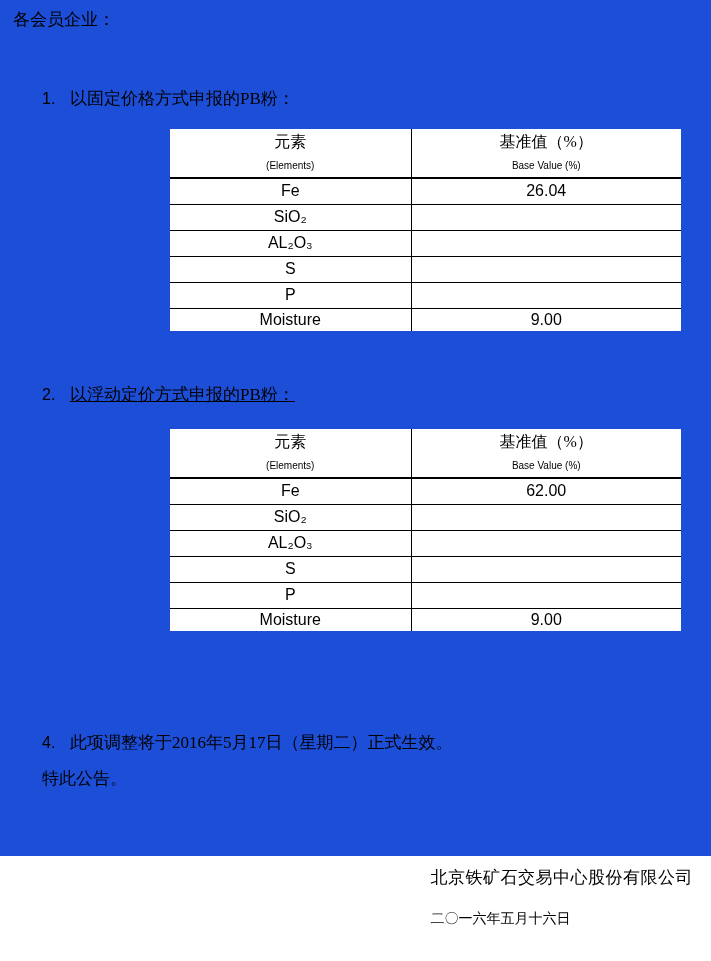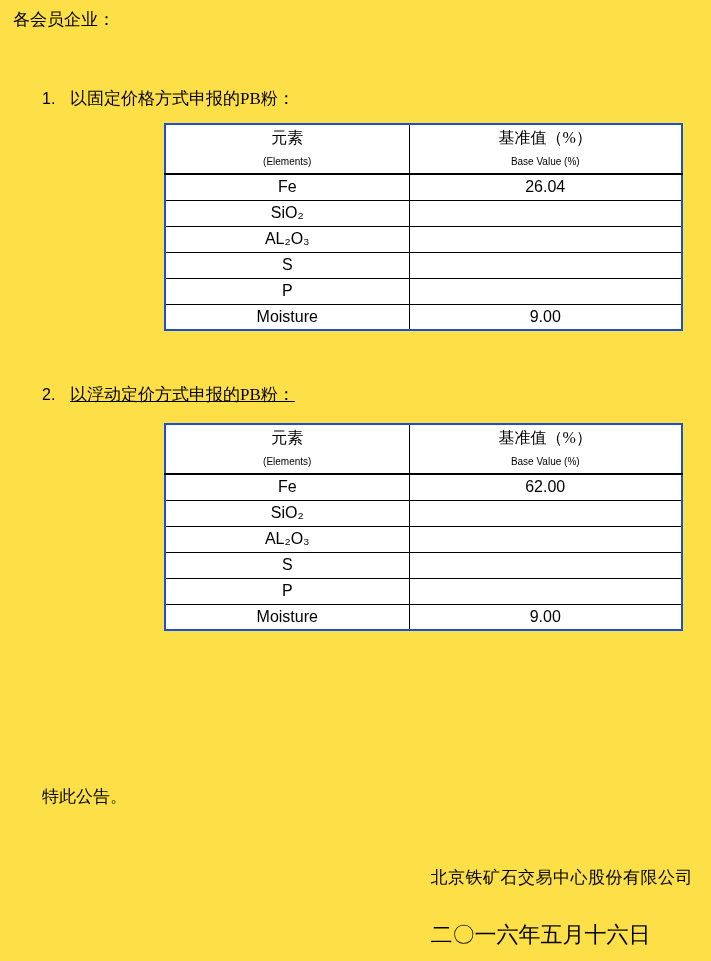--- a/index.html
+++ b/index.html
@@ -4,52 +4,52 @@
 <style>
   * { margin:0; padding:0; box-sizing:border-box; }
   html,body { background:#ffffff; }
   body {
     width:711px; height:961px;
     font-family:"Liberation Serif", serif;
     color:#000000;
     position:relative;
     overflow:hidden;
   }
-  .page { position:relative; width:711px; height:961px; background:#fde047; }
+  .page { position:relative; width:711px; height:856px; background:#1d4ed8; }
 
   .greeting  { position:absolute; top:8px;   left:13px; font-size:17px; }
   .intro     { position:absolute; top:44px;  left:35px; font-size:17px; }
-  .closing   { position:absolute; top:785px; left:42px; font-size:17px; }
+  .closing   { position:absolute; top:767px; left:42px; font-size:17px; }
 
   .list-item { position:absolute; left:42px; font-size:17px; white-space:nowrap; }
   .li-1 { top:87px; }
   .li-2 { top:383px;text-decoration:underline; }
   .li-3 { top:681px; }
   .li-4 { top:731px; }
   .list-num {
     display:inline-block; min-width:18px; margin-right:10px;
     font-family:"Liberation Sans", sans-serif; font-size:16px;
   }
 
   .spec-table { position:absolute; left:164px; }
   .t-1 { top:123px; }
   .t-2 { top:423px; }
   table { border-collapse:collapse; table-layout:fixed; width:517px; background:#fff; }
   .col-el  { width:244px; }
   .col-val { width:273px; }
   th, td { border:1px solid #000; text-align:center; vertical-align:middle; padding:0; font-weight:normal; }
-  table { border:2px solid #1d4ed8; }
+  table { border:6px solid #1d4ed8; }
   thead th { border-bottom:2px solid #000; height:50px; }
   tbody td { height:26px; font-family:"Liberation Sans", sans-serif; font-size:16px;margin-left:28px; }
   .cell-zh { display:block; font-family:"Liberation Serif", serif; font-size:16px; line-height:25px; }
   .cell-en { display:block; font-family:"Liberation Sans", sans-serif; font-size:10px; line-height:23px; }
 
   .signature { position:absolute; top:866px; right:18px; }
   .sig-company { font-size:17px; letter-spacing:0.5px; }
-  .sig-date    { font-size:22px; margin-top:31px;font-family:Liberation Serif, serif; }
+  .sig-date    { font-size:14px; margin-top:21px;font-family:Liberation Serif, serif; }
 </style>
 </head>
 <body>
 
 <div class="page">
 
   <p class="greeting">各会员企业：</p>
 
 
   <div class="list-item li-1">
@@ -148,20 +148,23 @@
         </tr>
         <tr>
           <td>Moisture</td>
           <td>9.00</td>
         </tr>
       </tbody>
     </table>
   </div>
 
 
+  <div class="list-item li-4">
+    <span class="list-num">4.</span><span>此项调整将于2016年5月17日（星期二）正式生效。</span>
+  </div>
 
   <p class="closing">特此公告。</p>
 
   <div class="signature">
     <div class="sig-company">北京铁矿石交易中心股份有限公司</div>
     <div class="sig-date">二〇一六年五月十六日</div>
   </div>
 
 </div>
 

